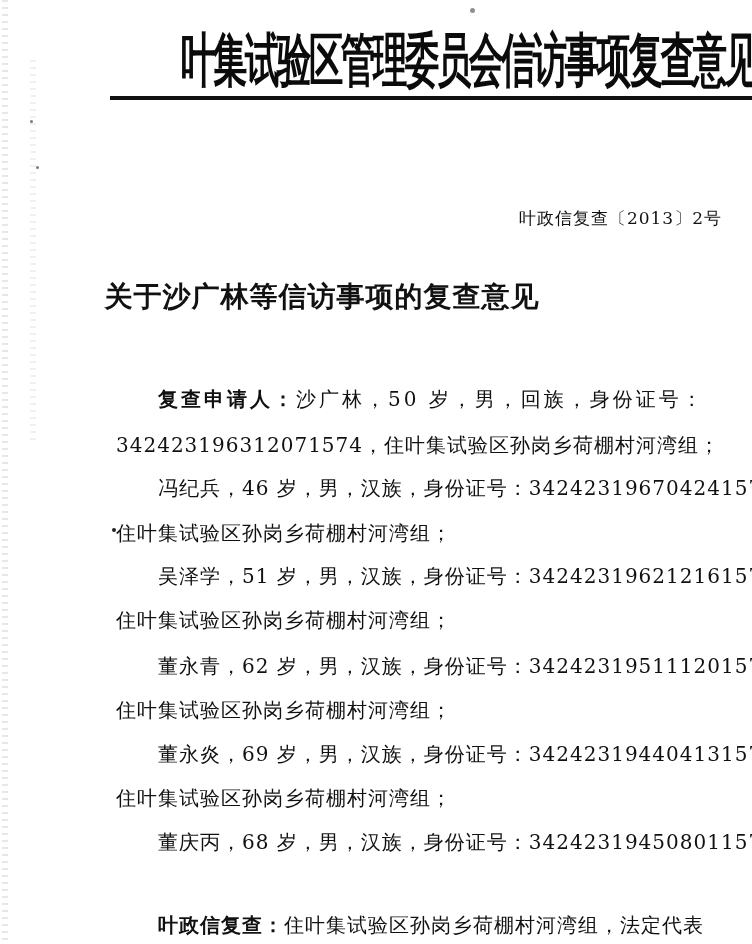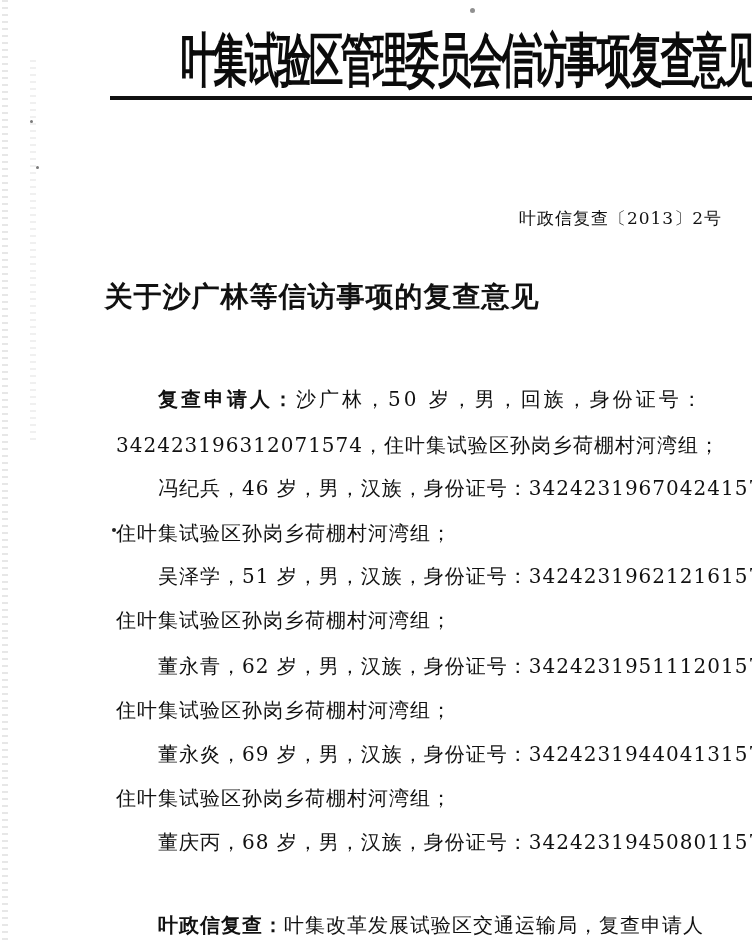--- a/index.html
+++ b/index.html
@@ -131,15 +131,15 @@
 
   <div class="body-line indent" style="top:653px">董永青，62 岁，男，汉族，身份证号：342423195111201577，</div>
   <div class="body-line flush" style="top:697px">住叶集试验区孙岗乡荷棚村河湾组；</div>
 
   <div class="body-line indent" style="top:741px">董永炎，69 岁，男，汉族，身份证号：342423194404131571，</div>
   <div class="body-line flush" style="top:785px">住叶集试验区孙岗乡荷棚村河湾组；</div>
 
   <div class="body-line indent" style="top:829px">董庆丙，68 岁，男，汉族，身份证号：342423194508011574，</div>
 
   <div class="body-line indent" style="top:912px">
-    <span class="label-bold">叶政信复查：</span><span>叶集改革发展试验区交通运输局，复查申请人</span>
+    <span class="label-bold">叶政信复查：</span><span>住叶集试验区孙岗乡荷棚村河湾组，法定代表</span>
   </div>
 </div>
 
 </body></html>

